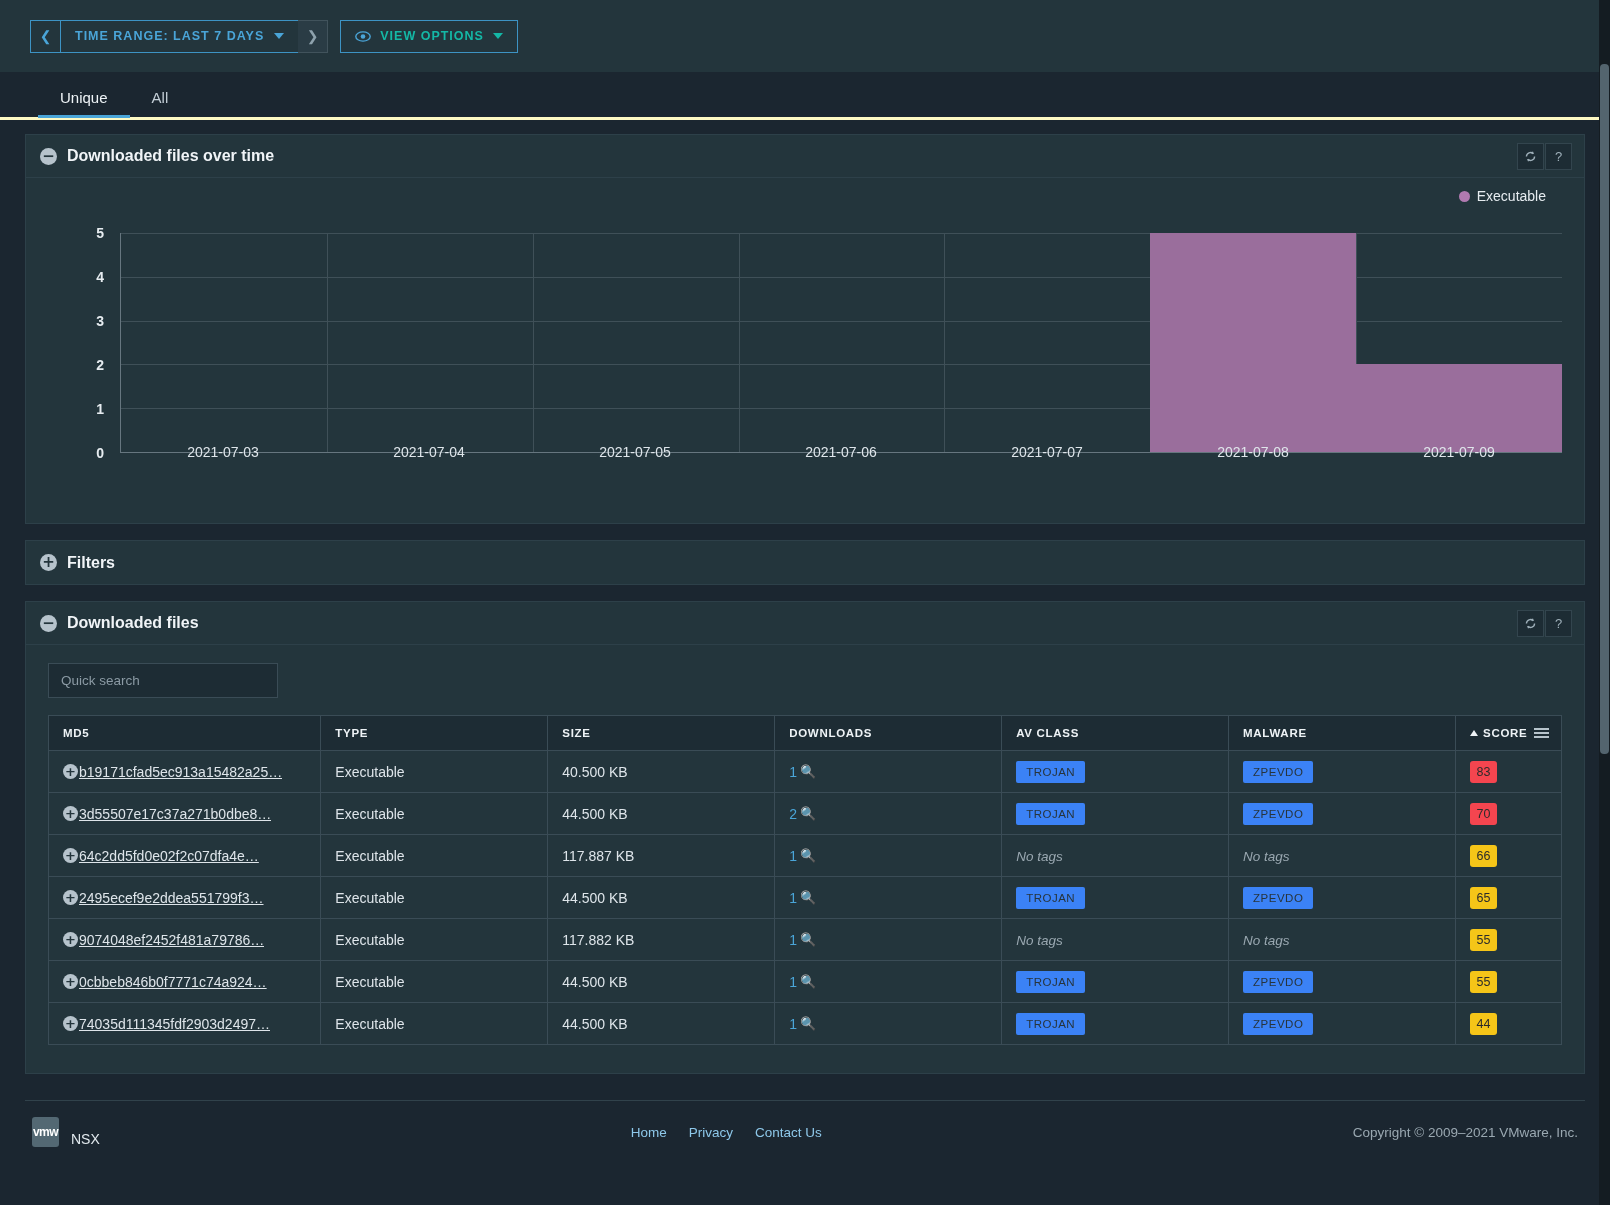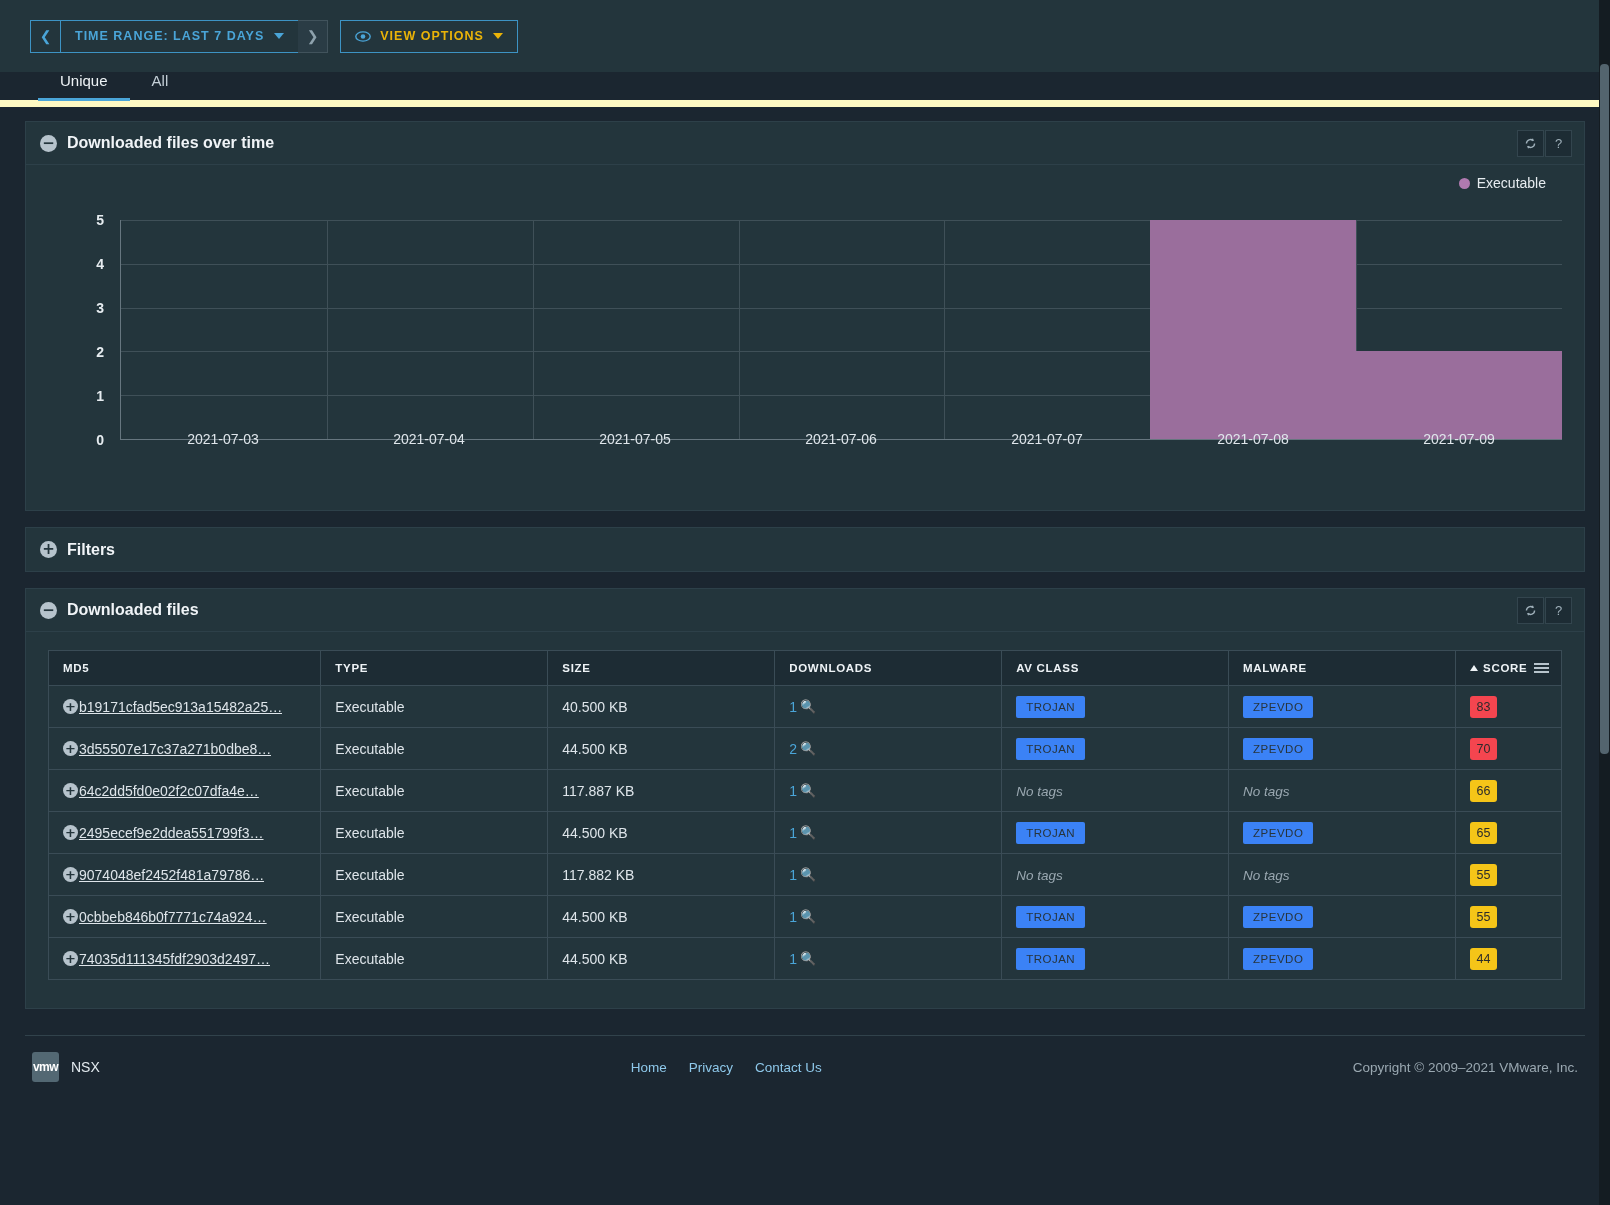--- a/index.html
+++ b/index.html
@@ -38,33 +38,33 @@
   .range-label {
     border: 1px solid #3d93c4; border-right: none;
     display: flex; align-items: center; gap: 10px;
     padding: 0 14px; color: #4aa5d8;
     font-size: 12.5px; font-weight: bold; letter-spacing: 1px;
     white-space: nowrap;
   }
   .view-options {
     height: 33px; border: 1px solid #3d93c4;
     display: flex; align-items: center; gap: 9px;
-    padding: 0 14px; color: #eab308;
+    padding: 0 14px; color: #14b8a6;
     font-size: 12.5px; font-weight: bold; letter-spacing: 1px;
     white-space: nowrap;
   }
   .caret-down { display:inline-block; width:0;height:0;
     border-left:5px solid transparent;border-right:5px solid transparent;
     border-top:6px solid currentColor; }
 
   
   .tabs {
     display: flex; align-items: flex-end; gap: 0;
-    padding: 0 38px; height: 34px;
-    border-bottom: 7px solid #fef9c3;
+    padding: 0 38px; height: 47px;
+    border-bottom: 3px solid #fef9c3;
     background: #1b2630;
   }
   .tab {
     padding: 0 22px 11px 22px; font-size: 15px; color: #c3ced6;
     position: relative;
   }
   .tab.active { color: #eef3f6; }
   .tab.active:after {
     content:""; position:absolute; left:0; right:0; bottom:-1px;
     height: 3px; background: #4aa5d8;
@@ -164,21 +164,21 @@
     padding: 4px 6px; border-radius: 3px;
     font-size: 12.5px; color: #2b2b2b; font-weight: normal;
   }
 
   
   .footer-sep { border-top: 1px solid #31424b; margin: 26px 25px 0 25px; }
   .footer {
     display: flex; align-items: center; padding: 16px 32px 0 32px;
     font-size: 13.5px;
   }
-  .brand { display: flex; align-items: center; gap: 12px; }
+  .brand { display: flex; align-items: flex-end; gap: 12px; }
   .vmw-logo {
     width: 27px; height: 30px; background: #536873; border-radius: 3px;
     display: flex; align-items: center; justify-content: center;
     color: #ffffff; font-size: 12px; font-weight: bold; letter-spacing: -.5px;
   }
   .brand-name { color: #e2e9ee; font-size: 14px; }
   .copyright { margin-left: auto; color: #9aa8b1; text-align: right; }
   .footer-mid { flex: 1; display: flex; justify-content: center; gap: 22px; }
   .footer-mid a { color: #8ec8ea; text-decoration: none; }
 
@@ -310,20 +310,21 @@
             <path d="M5 14.5l-1-3.2 3.2.4z" fill="#9fb0ba"></path>
           </svg>
         </div>
         <div class="panel-btn">
           <span>?</span>
         </div>
       </div>
     </div>
 
     <div class="table-body">
+      <input class="quick-search" type="text" placeholder="Quick search" style="">
 
       <table>
         <thead>
           <tr>
             <th style="width:18%">
               <span>MD5</span>
             </th>
             <th style="width:15%">
               <span>TYPE</span>
             </th>

